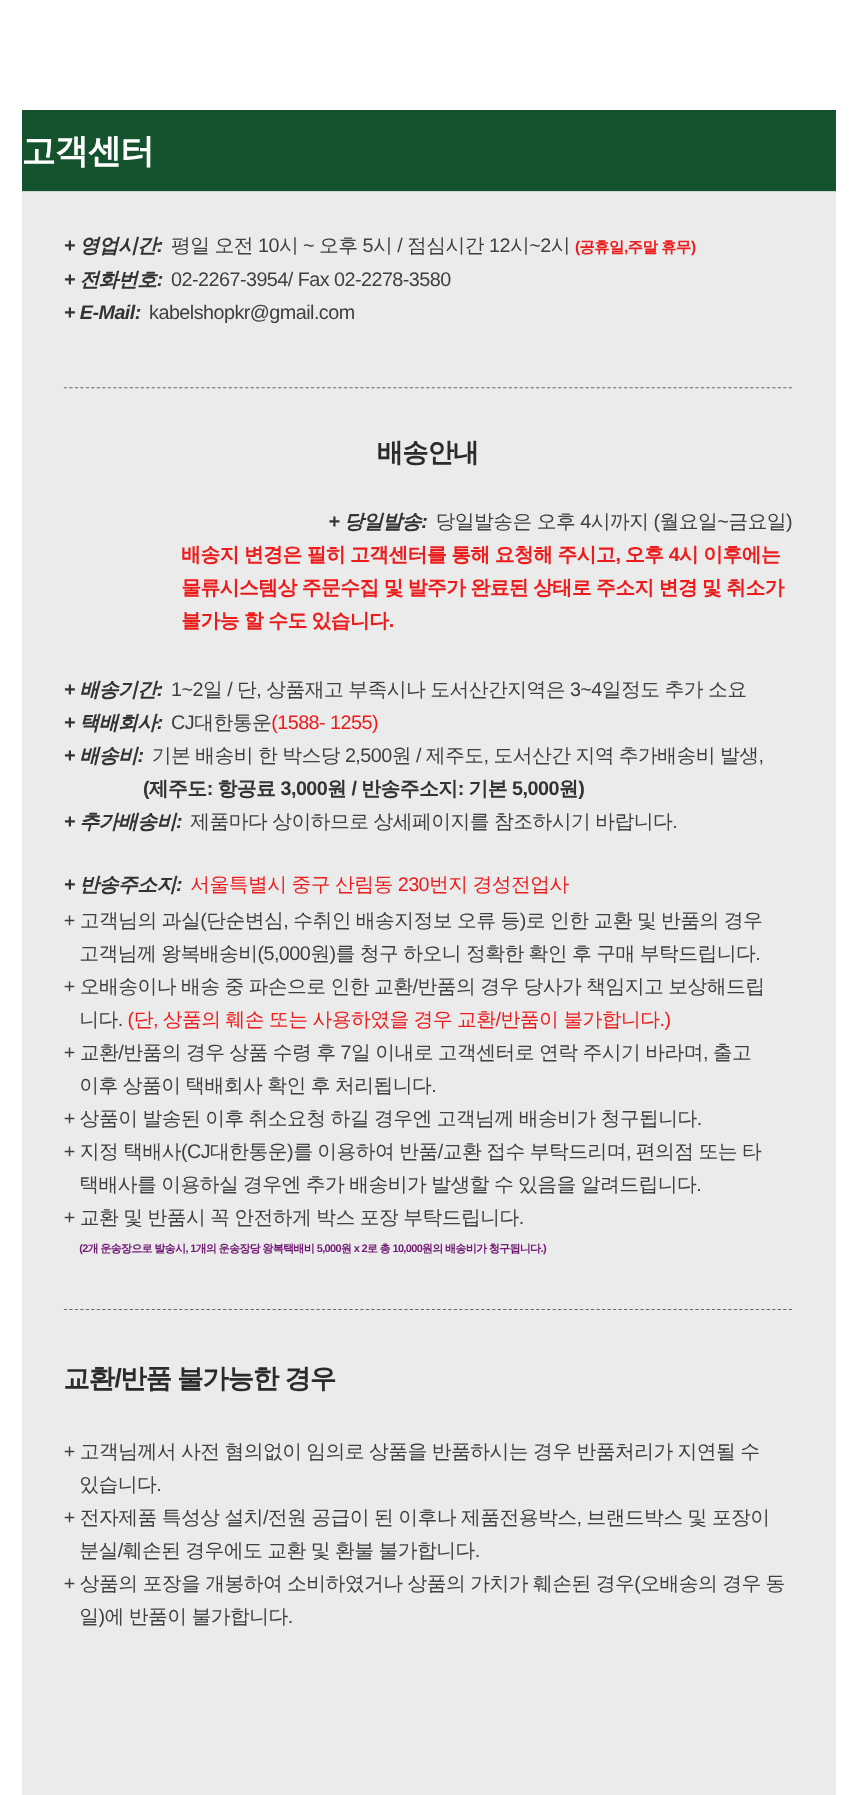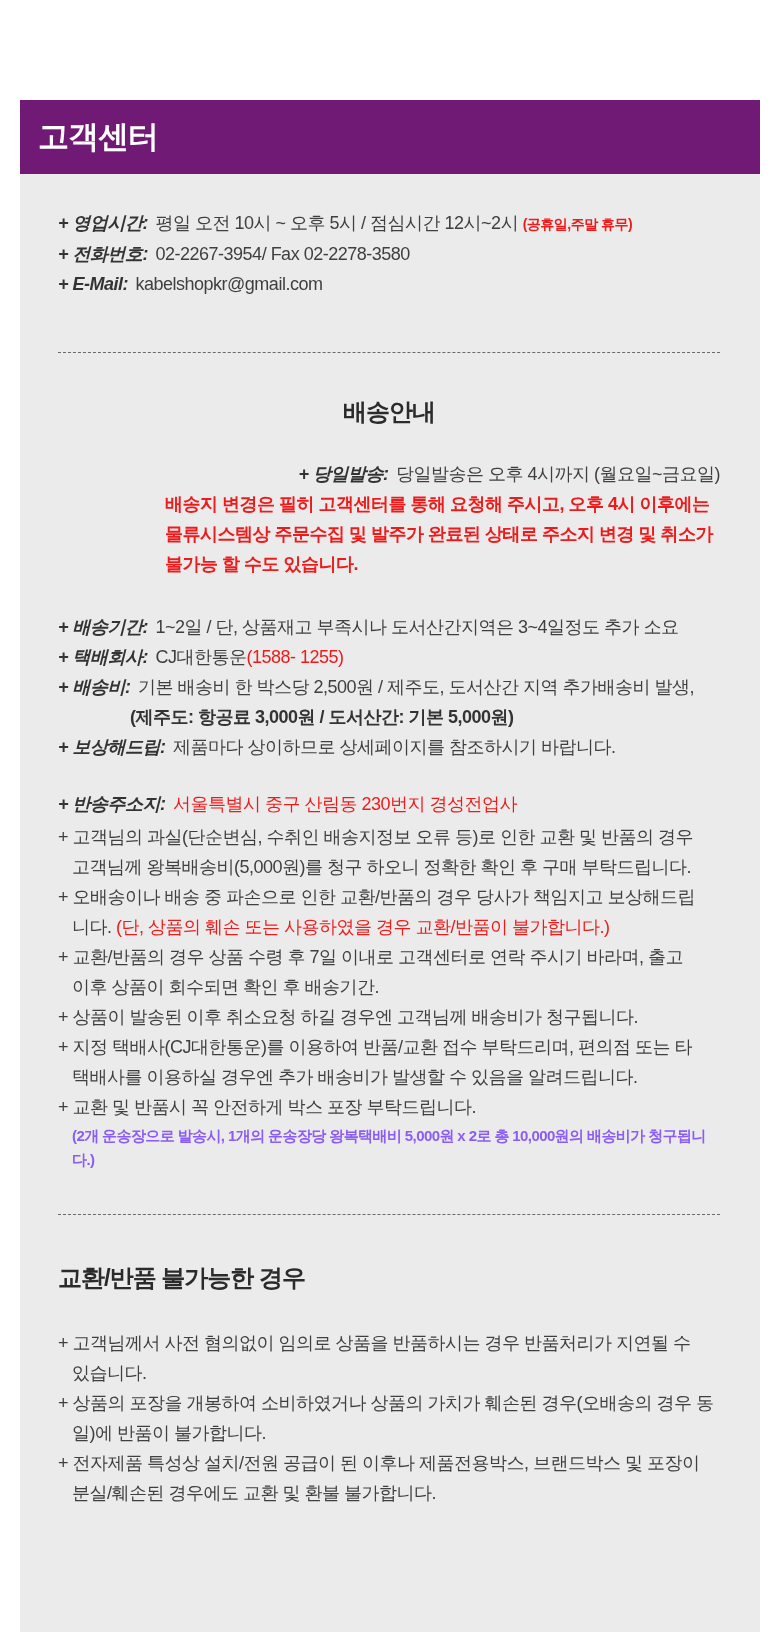--- a/index.html
+++ b/index.html
@@ -7,23 +7,22 @@
   body {
     width: 780px; height: 1632px;
     font-family: "Liberation Sans", "DejaVu Sans", sans-serif;
     overflow: hidden;
   }
   .page { width: 780px; height: 1632px; background: #ffffff; }
 
   .header-band {
     margin: 100px 20px 0 20px;
     height: 74px;
-    background: #701a75;
+    background: #14532d;
     display: flex; align-items: center;
-    padding-left: 18px;
   }
   .header-band h1 {
     color: #ffffff; font-size: 31px; font-weight: 700;
     letter-spacing: -1px;
   }
 
   .content {
     margin: 0 20px;
     height: 1458px;
     background: #ebebeb;
@@ -69,21 +68,21 @@
 
   .notes { margin-top: 3px; line-height: 30px; }
   .bullet {
     padding-left: 14px; text-indent: -14px;
     white-space: pre-line;
     line-height: 30px;
   }
 
   .fine-print {
     margin: 2px 0 0 14px;
-    font-size: 15px; font-weight: 700; color: #8b5cf6;
+    font-size: 10px; font-weight: 700; color: #701a75;
     line-height: 24px; letter-spacing: -0.6px;
   }
 
   .returns { margin-top: 33px; }
 </style>
 </head>
 <body>
 
 <div class="page">
 
@@ -127,54 +126,54 @@
         <span>1~2일 / 단, 상품재고 부족시나 도서산간지역은 3~4일정도 추가 소요</span>
       </div>
       <div class="item">
         <span class="lbl">+ 택배회사:</span>
         <span>CJ대한통운</span><span class="red">(1588- 1255)</span>
       </div>
       <div class="item">
         <span class="lbl">+ 배송비:</span>
         <span>기본 배송비 한 박스당 2,500원 / 제주도, 도서산간 지역 추가배송비 발생,</span>
       </div>
-      <div class="item fee-detail bold">(제주도: 항공료 3,000원 / 도서산간: 기본 5,000원)</div>
+      <div class="item fee-detail bold">(제주도: 항공료 3,000원 / 반송주소지: 기본 5,000원)</div>
       <div class="item">
-        <span class="lbl">+ 보상해드립:</span>
+        <span class="lbl">+ 추가배송비:</span>
         <span>제품마다 상이하므로 상세페이지를 참조하시기 바랍니다.</span>
       </div>
     </div>
 
     <div class="item return-addr">
       <span class="lbl">+ 반송주소지:</span>
       <span class="red">서울특별시 중구 산림동 230번지 경성전업사</span>
     </div>
 
     <div class="notes">
       <div class="bullet">+ 고객님의 과실(단순변심, 수취인 배송지정보 오류 등)로 인한 교환 및 반품의 경우
 고객님께 왕복배송비(5,000원)를 청구 하오니 정확한 확인 후 구매 부탁드립니다.</div>
       <div class="bullet"><span>+ 오배송이나 배송 중 파손으로 인한 교환/반품의 경우 당사가 책임지고 보상해드립
 니다. </span><span class="red">(단, 상품의 훼손 또는 사용하였을 경우 교환/반품이 불가합니다.)</span></div>
       <div class="bullet">+ 교환/반품의 경우 상품 수령 후 7일 이내로 고객센터로 연락 주시기 바라며, 출고
-이후 상품이 회수되면 확인 후 배송기간.</div>
+이후 상품이 택배회사 확인 후 처리됩니다.</div>
       <div class="bullet">+ 상품이 발송된 이후 취소요청 하길 경우엔 고객님께 배송비가 청구됩니다.</div>
       <div class="bullet">+ 지정 택배사(CJ대한통운)를 이용하여 반품/교환 접수 부탁드리며, 편의점 또는 타
 택배사를 이용하실 경우엔 추가 배송비가 발생할 수 있음을 알려드립니다.</div>
       <div class="bullet">+ 교환 및 반품시 꼭 안전하게 박스 포장 부탁드립니다.</div>
     </div>
 
     <div class="fine-print">(2개 운송장으로 발송시, 1개의 운송장당 왕복택배비 5,000원 x 2로 총 10,000원의 배송비가 청구됩니다.)</div>
 
     <hr class="dashed hr2">
 
     <h2 class="sec sec-returns">교환/반품 불가능한 경우</h2>
 
     <div class="returns">
       <div class="bullet">+ 고객님께서 사전 혐의없이 임의로 상품을 반품하시는 경우 반품처리가 지연될 수
 있습니다.</div>
+      <div class="bullet">+ 전자제품 특성상 설치/전원 공급이 된 이후나 제품전용박스, 브랜드박스 및 포장이
+분실/훼손된 경우에도 교환 및 환불 불가합니다.</div>
       <div class="bullet">+ 상품의 포장을 개봉하여 소비하였거나 상품의 가치가 훼손된 경우(오배송의 경우 동
 일)에 반품이 불가합니다.</div>
-      <div class="bullet">+ 전자제품 특성상 설치/전원 공급이 된 이후나 제품전용박스, 브랜드박스 및 포장이
-분실/훼손된 경우에도 교환 및 환불 불가합니다.</div>
     </div>
 
   </div>
 </div>
 
 </body></html>

